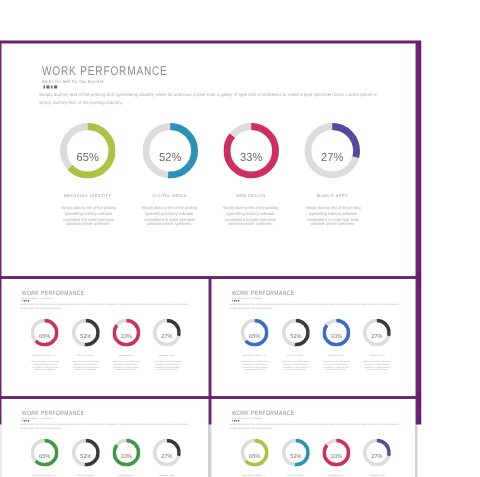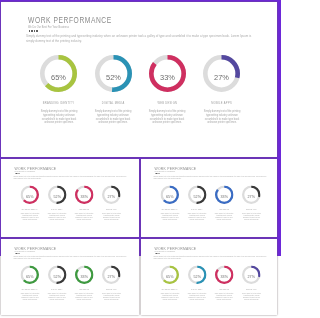--- a/index.html
+++ b/index.html
@@ -1,17 +1,17 @@
 <!DOCTYPE html>
 <html><head>
 <meta charset="utf-8">
 <style>
   html,body{margin:0;padding:0;width:281px;height:318px;background:#fff;overflow:hidden;}
   body{font-family:"Liberation Sans",sans-serif;}
-  .canvas{position:relative;width:281px;height:256px;background:#6d28d9;}
+  .canvas{position:relative;width:281px;height:256px;background:#701a75;margin-top:27px;}
   .slide{position:absolute;background:#fff;transform:translateZ(0);box-shadow:0 0 1.7px rgba(105,94,99,.85);overflow:hidden;}
   .inner{position:absolute;left:0;top:0;width:276px;height:155px;transform-origin:left top;}
 
   .s-main{left:1px;top:2px;width:276px;height:155px;}
   .s-2{left:1px;top:159px;width:138px;height:77.5px;}
   .s-3{left:141px;top:159px;width:136px;height:77.5px;}
   .s-4{left:1px;top:239px;width:138px;height:76px;}
   .s-5{left:141px;top:239px;width:136px;height:76px;}
   .s-2 .inner,.s-3 .inner,.s-4 .inner,.s-5 .inner{transform:scale(.5);}
 

